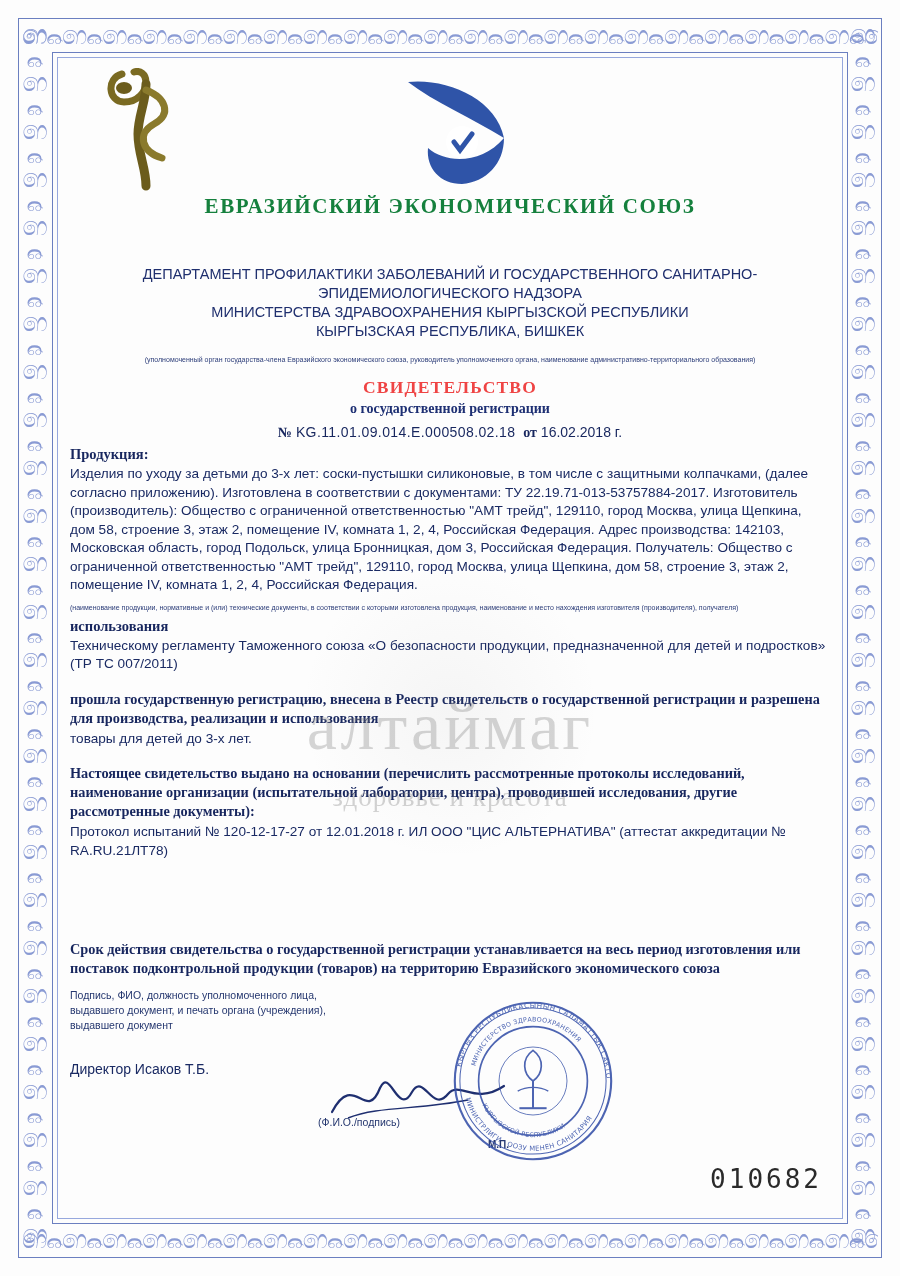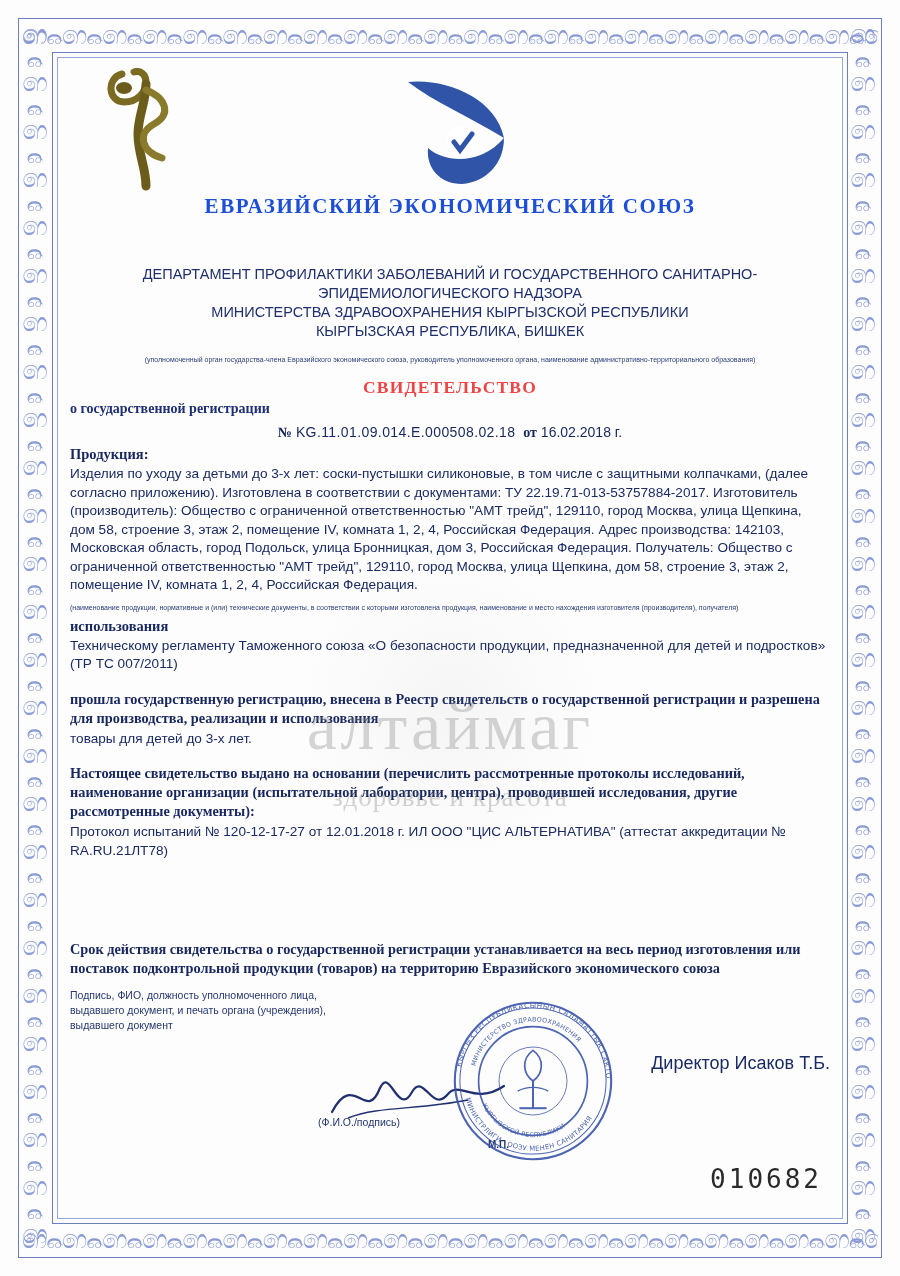--- a/index.html
+++ b/index.html
@@ -78,21 +78,21 @@
     left: 330px; top: 8px;
     width: 120px; height: 118px;
   }
 
   .org-title {
     text-align: center;
     font-family: "Liberation Serif", serif;
     font-weight: bold;
     font-size: 21px;
     letter-spacing: 1.6px;
-    color: #1d4ed8;
+    color: #15803d;
     margin-top: 2px;
   }
 
   .authority {
     margin-top: 46px;
     text-align: center;
     font-size: 14.5px;
     line-height: 19px;
     color: #1f2f6e;
   }
@@ -110,20 +110,21 @@
     margin-top: 12px;
     text-align: center;
     font-family: "Liberation Serif", serif;
     font-weight: bold;
     font-size: 17.5px;
     letter-spacing: 1.2px;
     color: #ef4444;
   }
   .cert-sub {
     margin-top: 3px;
+    text-align: center;
     font-family: "Liberation Serif", serif;
     font-weight: bold;
     font-size: 14px;
     color: #1d2f73;
   }
   .cert-number {
     margin-top: 7px;
     text-align: center;
     font-size: 14px;
     color: #17265e;
@@ -167,24 +168,23 @@
     position: relative;
     margin-top: 10px;
     height: 190px;
   }
   .sign-note {
     font-size: 10.5px;
     line-height: 15px;
     color: #25376f;
   }
   .director {
-    margin-top: 20px;
-    font-size: 18px;
+    margin-top: 28px;
+    font-size: 14px;
     color: #1a2a63;
-    text-align: right;
   }
   .fio {
     position: absolute;
     left: 248px; top: 128px;
     font-size: 10.5px;
     color: #25376f;
   }
   .mp {
     position: absolute;
     left: 370px; top: 151px;

